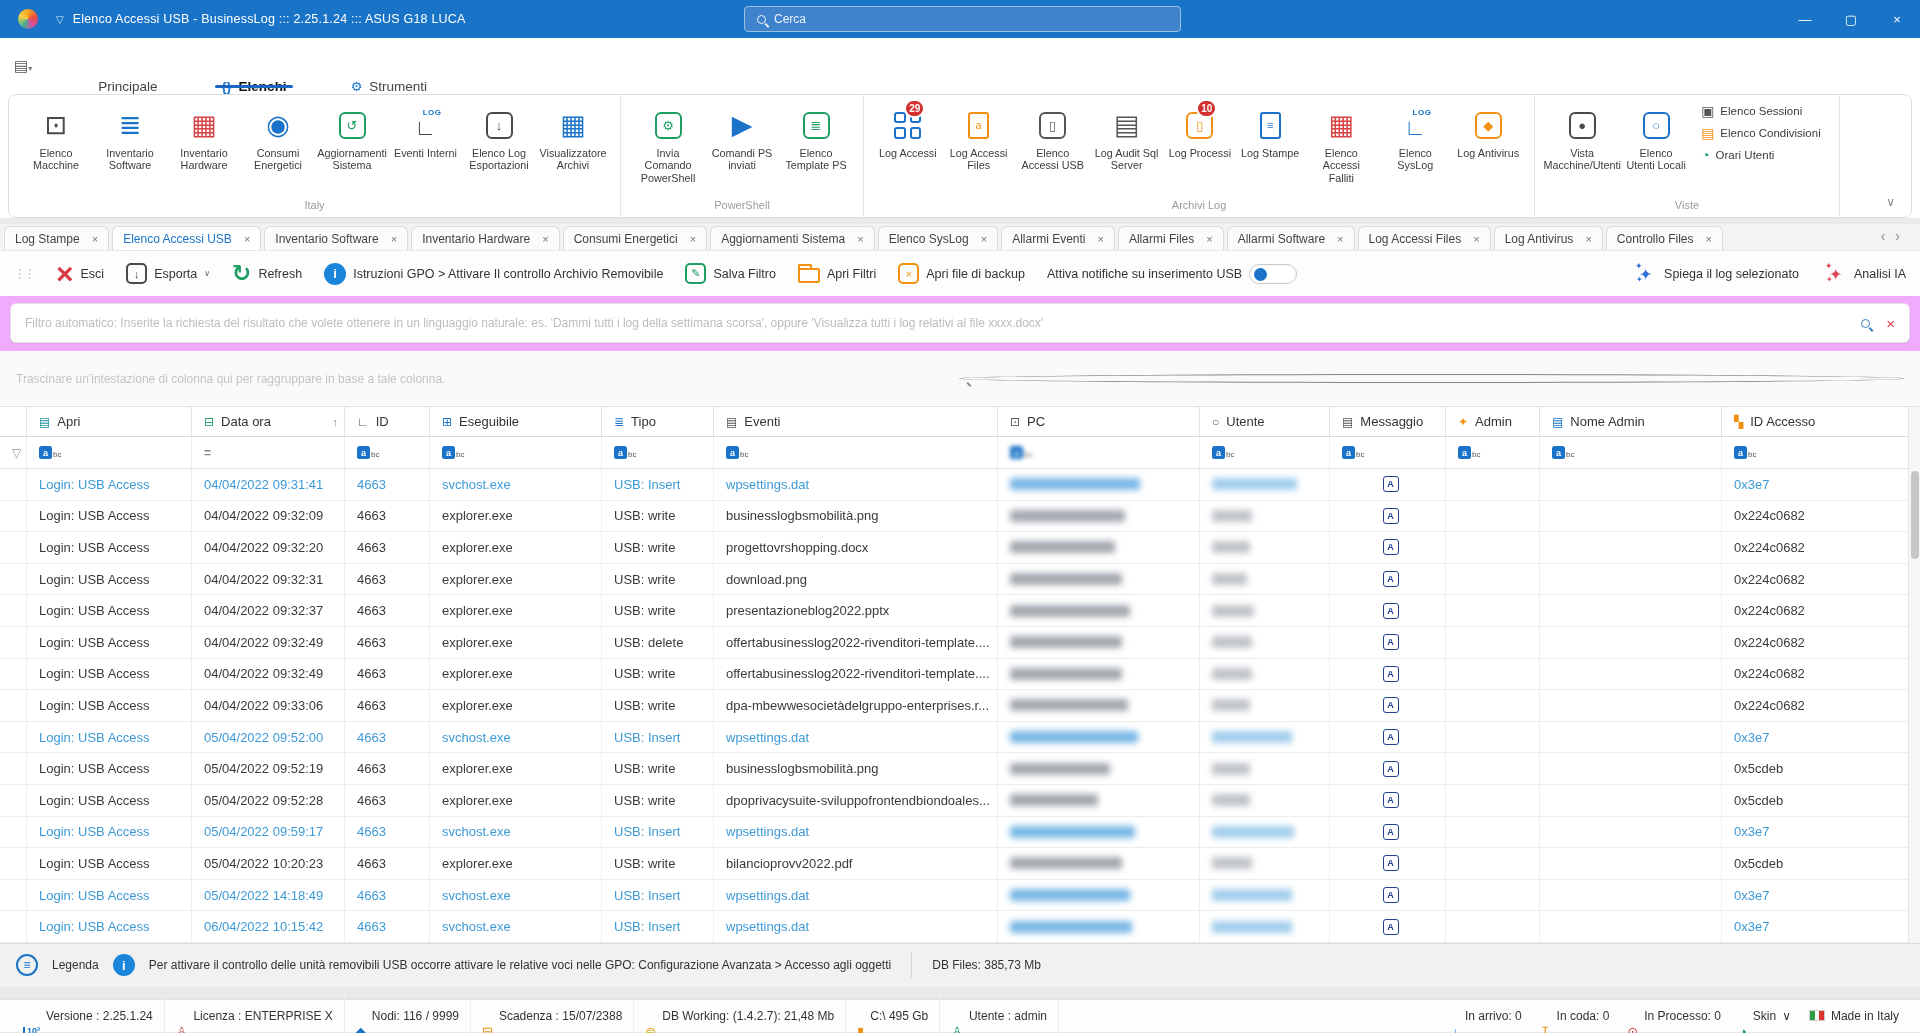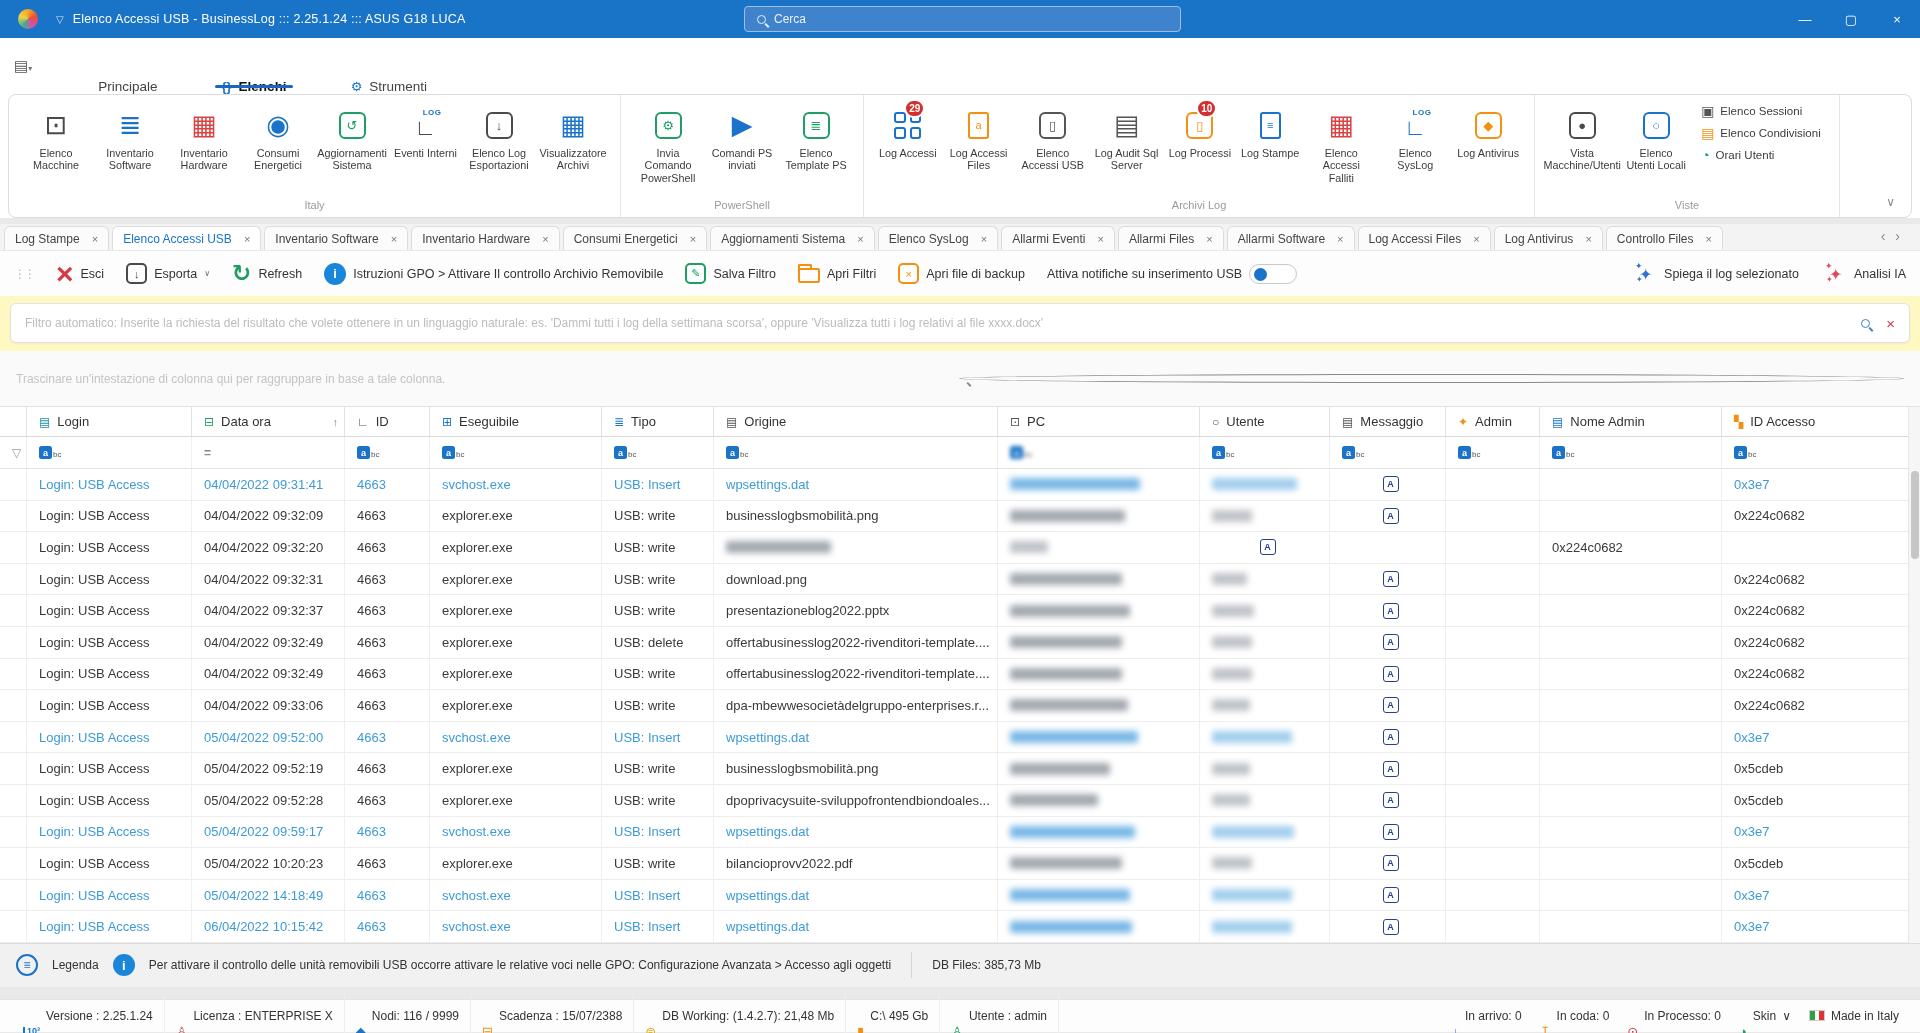--- a/index.html
+++ b/index.html
@@ -78,21 +78,21 @@
   .toggle .dot { position:absolute; top:3px; width:13px; height:13px; border-radius:50%; background:#1a73c8; }
   .toggle.off .dot { left:4px; }
   .tright { margin-left:auto; display:flex; gap:26px; }
   .sparks { position:relative; width:22px; height:22px; }
   .sparks b { position:absolute; font-weight:normal; }
   .sparks b:nth-child(1) { font-size:16px; left:4px; top:2px; }
   .sparks b:nth-child(2) { font-size:9px; left:0; top:-2px; }
   .sparks b:nth-child(3) { font-size:8px; left:1px; top:12px; }
 
   
-  .filterwrap { background:#fef9c3; padding:7px 10px 8px; }
+  .filterwrap { background:#f0abfc; padding:7px 10px 8px; }
   .filterbox { height:40px; background:#fff; border:1px solid #e2e2e2; border-radius:6px; box-shadow:0 1px 2px rgba(0,0,0,.05);
     display:flex; align-items:center; padding:0 14px; }
   .filterbox .ph { color:#bcbcbc; font-size:12px; flex:1; white-space:nowrap; overflow:hidden; }
   .filterbox .mag { border-color:#3f7fbf; margin-right:16px; }
   .filterbox .mag::after { background:#3f7fbf; }
   .filterbox .fx { color:#d83a45; font-size:15px; }
 
   
   .grid { background:#fff; position:relative; }
   .grouphint { height:56px; background:#fafafa; border-bottom:1px solid #e3e3e3; display:flex; align-items:center; padding:0 16px; }
@@ -475,42 +475,42 @@
 
   <div class="grid">
     <div class="grouphint">
       <span>Trascinare un'intestazione di colonna qui per raggruppare in base a tale colonna.</span>
       <span class="mag"></span>
     </div>
     <div class="grow ghead" id="gridHead" style="grid-template-columns: 27px 165px 153px 85px 172px 112px 284px 202px 130px 116px 94px 182px 1fr;">
         <div class="gcell"></div>
         <div class="gcell">
           <span class="colic" style="color: rgb(26, 143, 160);">▤</span>
-          <span>Login</span>
+          <span>Apri</span>
         </div>
         <div class="gcell">
           <span class="colic" style="color: rgb(31, 158, 99);">⊟</span>
           <span>Data ora</span>
           <span class="sortic">↑</span>
         </div>
         <div class="gcell">
           <span class="colic" style="color: rgb(85, 85, 85);">∟</span>
           <span>ID</span>
         </div>
         <div class="gcell">
           <span class="colic" style="color: rgb(26, 115, 200);">⊞</span>
           <span>Eseguibile</span>
         </div>
         <div class="gcell">
           <span class="colic" style="color: rgb(26, 115, 200);">≣</span>
           <span>Tipo</span>
         </div>
         <div class="gcell">
           <span class="colic" style="color: rgb(85, 85, 85);">▤</span>
-          <span>Origine</span>
+          <span>Eventi</span>
         </div>
         <div class="gcell">
           <span class="colic" style="color: rgb(85, 85, 85);">⊡</span>
           <span>PC</span>
         </div>
         <div class="gcell">
           <span class="colic" style="color: rgb(85, 85, 85);">○</span>
           <span>Utente</span>
         </div>
         <div class="gcell">
@@ -647,20 +647,21 @@
           <div class="gcell"></div>
           <div class="gcell">0x224c0682</div>
         </div>
         <div class="grow" style="grid-template-columns: 27px 165px 153px 85px 172px 112px 284px 202px 130px 116px 94px 182px 1fr;">
           <div class="gcell"></div>
           <div class="gcell">Login: USB Access</div>
           <div class="gcell">04/04/2022 09:32:20</div>
           <div class="gcell">4663</div>
           <div class="gcell">explorer.exe</div>
           <div class="gcell">USB: write</div>
+          <div class="gcell">progettovrshopping.docx</div>
           <div class="gcell">
             <span class="blurbar" style="width: 105px;"></span>
           </div>
           <div class="gcell">
             <span class="blurbar lite" style="width: 38px;"></span>
           </div>
           <div class="gcell">
             <span class="msgic">A</span>
           </div>
           <div class="gcell"></div>

